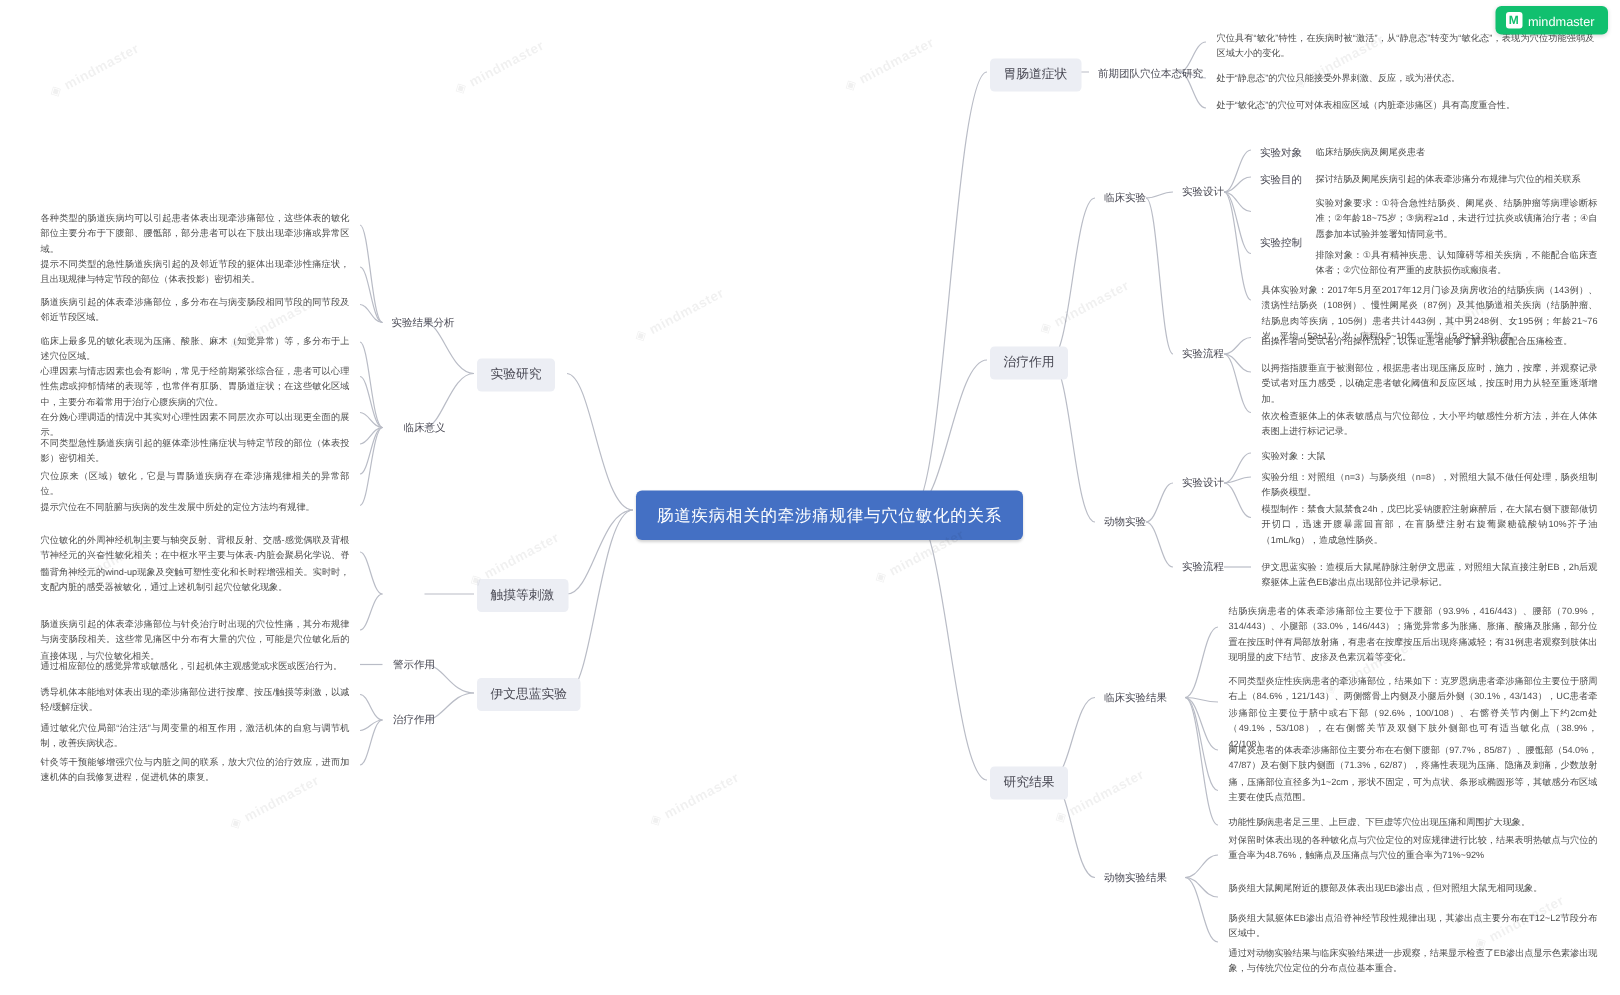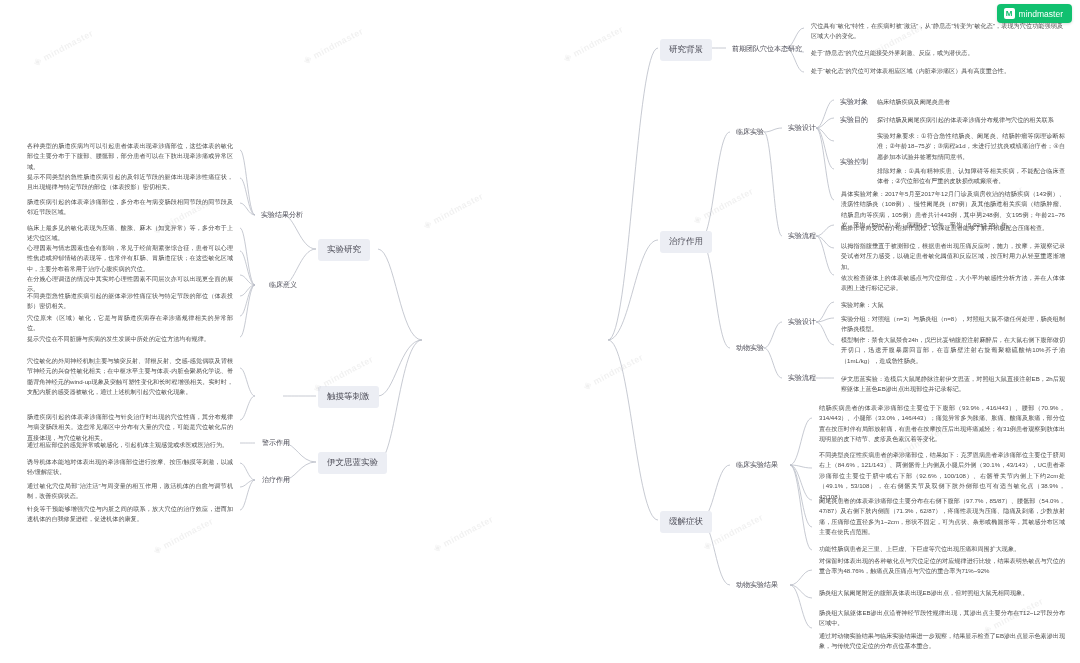--- a/index.html
+++ b/index.html
@@ -157,20 +157,21 @@
       <path d="M790,465 C800,465 802,468 812,468"></path>
       <path d="M790,465 C800,465 802,500 812,500"></path>
       <path d="M790,465 C800,465 802,527 812,527"></path>
       <path d="M790,465 C800,465 802,550 812,550"></path>
       <path d="M790,585 C800,585 802,570 812,570"></path>
       <path d="M790,585 C800,585 802,598 812,598"></path>
       <path d="M790,585 C800,585 802,628 812,628"></path>
     </g>
   </svg>
 
+  <div class="node root" style="left:424px; top:327px;">肠道疾病相关的牵涉痛规律与穴位敏化的关系</div>
 
   <div class="node lvl2" style="left:318px; top:239px;">实验研究</div>
   <div class="node lvl2" style="left:318px; top:386px;">触摸等刺激</div>
   <div class="node lvl2" style="left:318px; top:452px;">伊文思蓝实验</div>
 
   <div class="node lvl3" style="left:257px; top:208px;">实验结果分析</div>
   <div class="node lvl3" style="left:265px; top:278px;">临床意义</div>
   <div class="node lvl3" style="left:258px; top:436px;">警示作用</div>
   <div class="node lvl3" style="left:258px; top:473px;">治疗作用</div>
 
@@ -186,23 +187,23 @@
   <div class="node leaf" style="left:22px; top:331px; width:216px;">提示穴位在不同脏腑与疾病的发生发展中所处的定位方法均有规律。</div>
 
   <div class="node leaf" style="left:22px; top:353px; width:216px;">穴位敏化的外周神经机制主要与轴突反射、背根反射、交感-感觉偶联及背根节神经元的兴奋性敏化相关；在中枢水平主要与体表-内脏会聚易化学说、脊髓背角神经元的wind-up现象及突触可塑性变化和长时程增强相关。实时时，支配内脏的感受器被敏化，通过上述机制引起穴位敏化现象。</div>
   <div class="node leaf" style="left:22px; top:409px; width:216px;">肠道疾病引起的体表牵涉痛部位与针灸治疗时出现的穴位性痛，其分布规律与病变肠段相关。这些常见痛区中分布有大量的穴位，可能是穴位敏化后的直接体现，与穴位敏化相关。</div>
 
   <div class="node leaf" style="left:22px; top:437px; width:216px;">通过相应部位的感觉异常或敏感化，引起机体主观感觉或求医或医治行为。</div>
   <div class="node leaf" style="left:22px; top:454px; width:216px;">诱导机体本能地对体表出现的牵涉痛部位进行按摩、按压/触摸等刺激，以减轻/缓解症状。</div>
   <div class="node leaf" style="left:22px; top:478px; width:216px;">通过敏化穴位局部“治注活”与周变量的相互作用，激活机体的自愈与调节机制，改善疾病状态。</div>
   <div class="node leaf" style="left:22px; top:501px; width:216px;">针灸等干预能够增强穴位与内脏之间的联系，放大穴位的治疗效应，进而加速机体的自我修复进程，促进机体的康复。</div>
 
-  <div class="node lvl2" style="left:660px; top:39px;">研究背景</div>
+  <div class="node lvl2" style="left:660px; top:39px;">胃肠道症状</div>
   <div class="node lvl2" style="left:660px; top:231px;">治疗作用</div>
-  <div class="node lvl2" style="left:660px; top:511px;">缓解症状</div>
+  <div class="node lvl2" style="left:660px; top:511px;">研究结果</div>
 
   <div class="node lvl3" style="left:728px; top:42px;">前期团队穴位本态研究</div>
   <div class="node lvl3" style="left:732px; top:125px;">临床实验</div>
   <div class="node lvl3" style="left:732px; top:341px;">动物实验</div>
   <div class="node lvl3" style="left:732px; top:458px;">临床实验结果</div>
   <div class="node lvl3" style="left:732px; top:578px;">动物实验结果</div>
 
   <div class="node lvl3" style="left:784px; top:121px;">实验设计</div>
   <div class="node lvl3" style="left:784px; top:229px;">实验流程</div>
   <div class="node lvl3" style="left:784px; top:315px;">实验设计</div>

